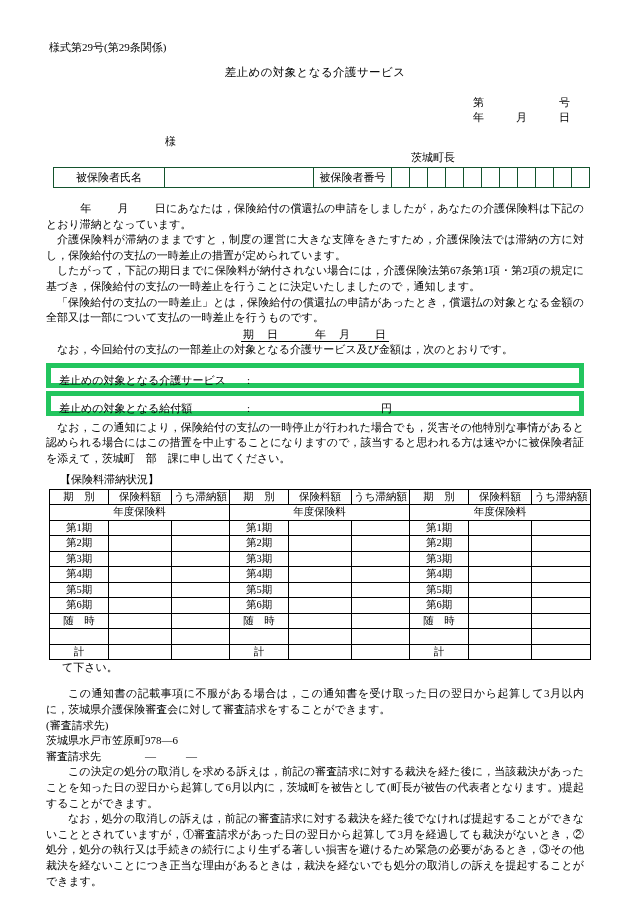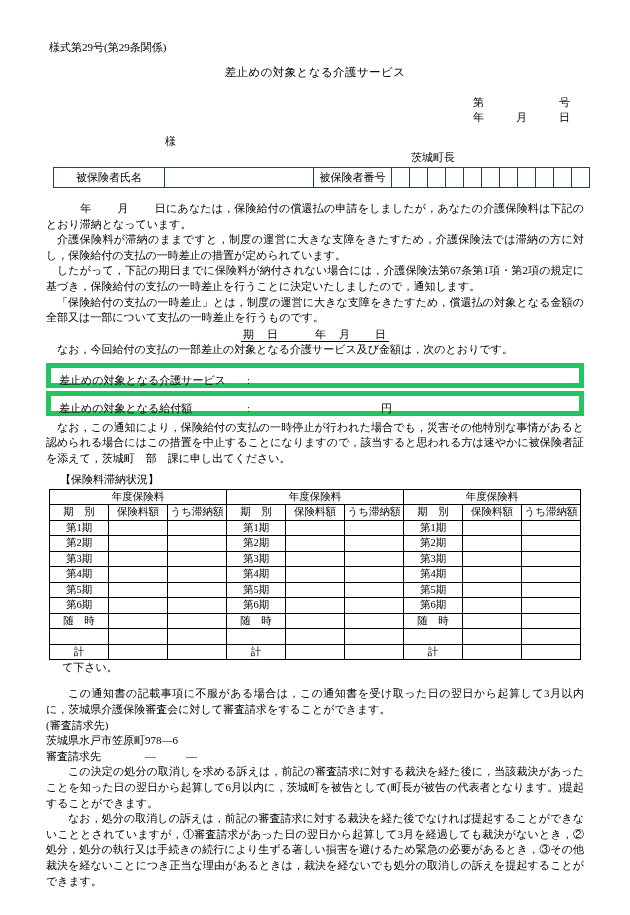--- a/index.html
+++ b/index.html
@@ -205,21 +205,21 @@
       <td class="numcell"></td>
       <td class="numcell"></td>
     </tr>
   </tbody>
     </table>
 
   <div class="body-block">
     <p class="para"><span class="blank-sp"></span><span>年</span><span class="blank-sp-sm"></span><span>月</span><span class="blank-sp-sm"></span><span>日にあなたは，保険給付の償還払の申請をしましたが，あなたの介護保険料は下記のとおり滞納となっています。</span></p>
     <p class="para indent1">介護保険料が滞納のままですと，制度の運営に大きな支障をきたすため，介護保険法では滞納の方に対し，保険給付の支払の一時差止の措置が定められています。</p>
     <p class="para indent1">したがって，下記の期日までに保険料が納付されない場合には，介護保険法第67条第1項・第2項の規定に基づき，保険給付の支払の一時差止を行うことに決定いたしましたので，通知します。</p>
-    <p class="para indent1">「保険給付の支払の一時差止」とは，制度の運営に大きな支障をきたすため，償還払の対象となる金額の全部又は一部について支払の一時差止を行うものです。</p>
+    <p class="para indent1">「保険給付の支払の一時差止」とは，保険給付の償還払の申請があったとき，償還払の対象となる金額の全部又は一部について支払の一時差止を行うものです。</p>
     <p class="kijitsu"><span class="u">期　日　　　年　月　　日</span></p>
     <p class="para indent1">なお，今回給付の支払の一部差止の対象となる介護サービス及び金額は，次のとおりです。</p>
   </div>
 
   <div class="sbox">
     <span class="sl">差止めの対象となる介護サービス</span>
     <span class="sc">:</span>
   </div>
   <div class="sbox second">
     <span class="sl">差止めの対象となる給付額</span>
@@ -227,36 +227,36 @@
     <span class="su">円</span>
   </div>
 
   <p class="para indent1" style="margin-top:4px">なお，この通知により，保険給付の支払の一時停止が行われた場合でも，災害その他特別な事情があると認められる場合にはこの措置を中止することになりますので，該当すると思われる方は速やかに被保険者証を添えて，茨城町　部　課に申し出てください。</p>
 
   <div class="hdr-taino">【保険料滞納状況】</div>
 
   <table class="arrears">
     <tbody>
         <tr>
-      <th class="grp" colspan="3">年度保険料</th>
-      <th class="grp" colspan="3">年度保険料</th>
-      <th class="grp" colspan="3">年度保険料</th>
-    </tr>
-    <tr>
       <th style="width:58px">期　別</th>
       <th style="width:62px">保険料額</th>
       <th style="width:57px">うち滞納額</th>
       <th style="width:58px">期　別</th>
       <th style="width:62px">保険料額</th>
       <th style="width:57px">うち滞納額</th>
       <th style="width:58px">期　別</th>
       <th style="width:62px">保険料額</th>
       <th style="width:58px">うち滞納額</th>
     </tr>
     <tr>
+      <th class="grp" colspan="3">年度保険料</th>
+      <th class="grp" colspan="3">年度保険料</th>
+      <th class="grp" colspan="3">年度保険料</th>
+    </tr>
+    <tr>
       <td>第1期</td>
           <td></td>
           <td></td>
       <td>第1期</td>
           <td></td>
           <td></td>
       <td>第1期</td>
           <td></td>
           <td></td>
     </tr>

